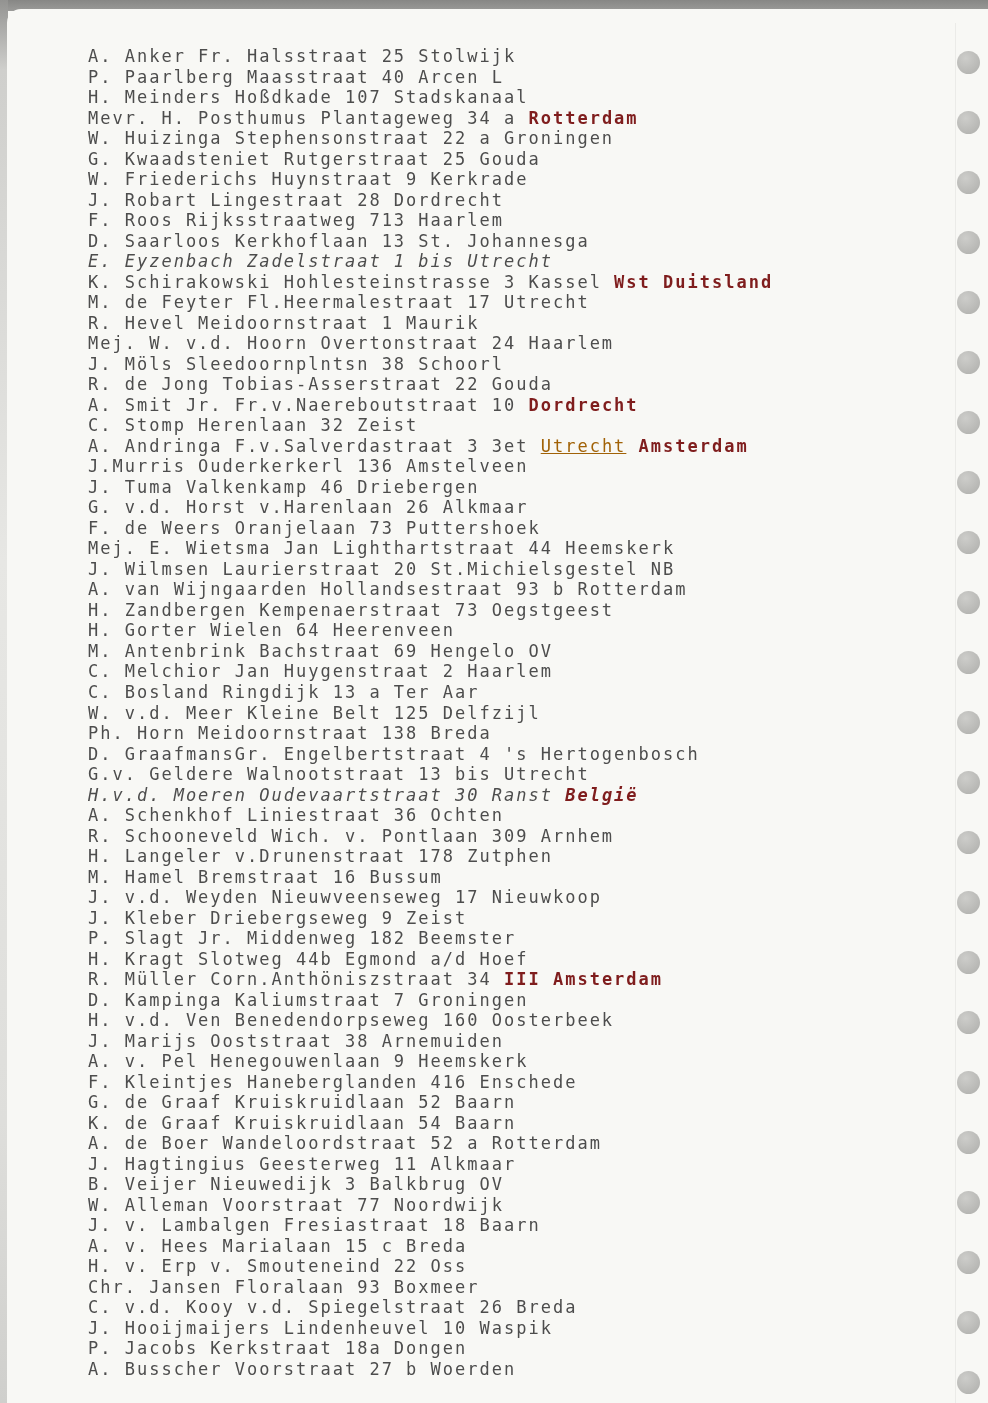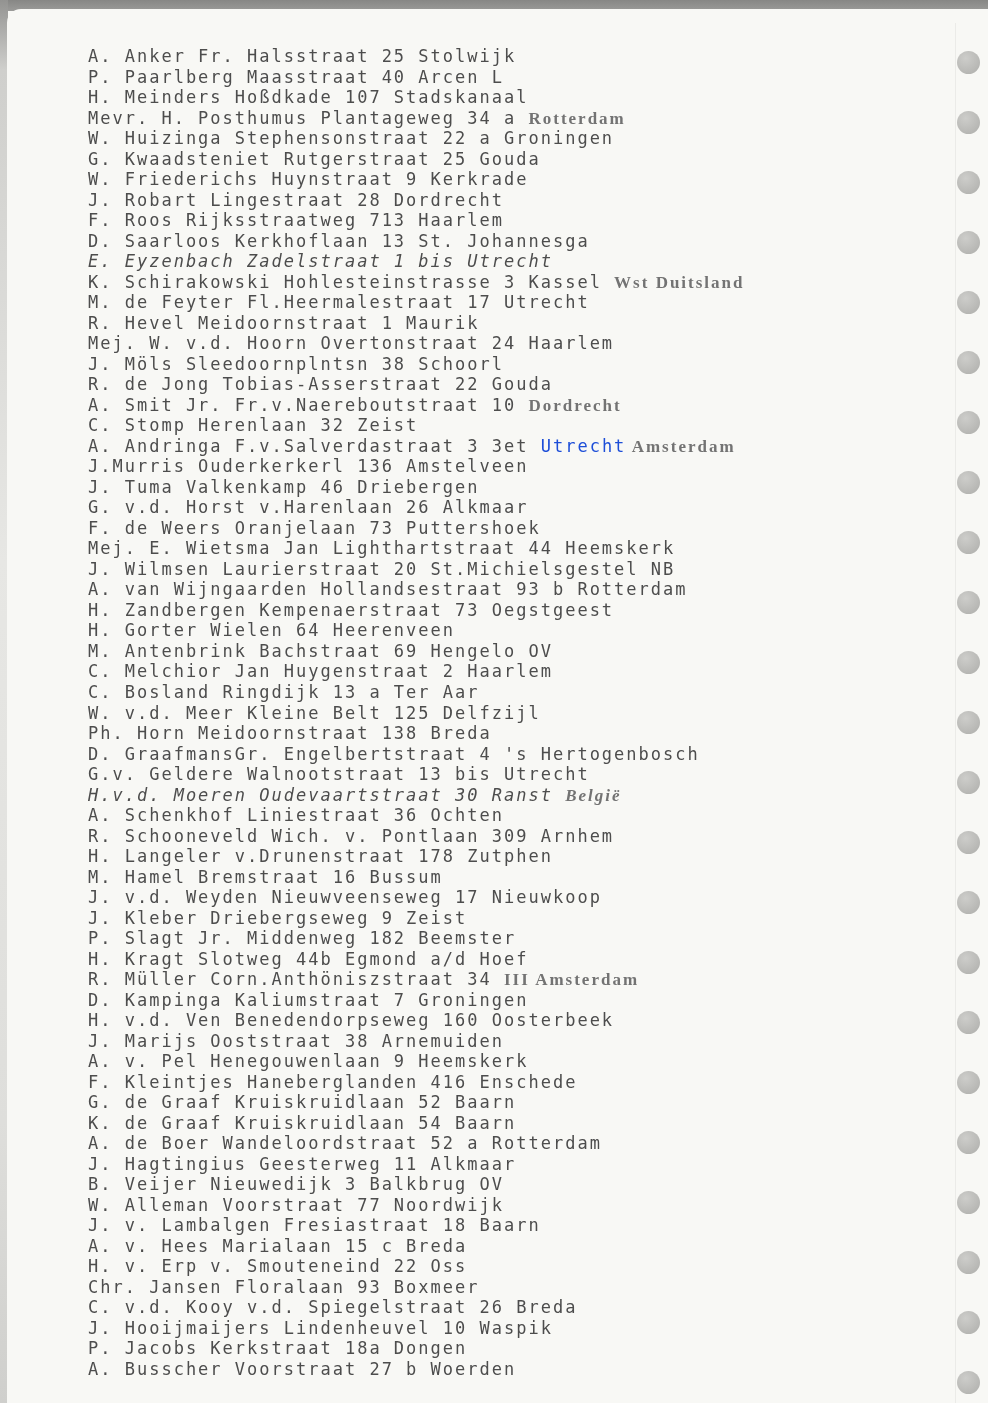--- a/index.html
+++ b/index.html
@@ -35,22 +35,22 @@
     position: absolute; top: 37px; left: 81px;
     z-index: 4;
     white-space: pre;
   }
   .line {
     height: 20.52px; line-height: 20.52px;
     font-size: 17px;
     letter-spacing: 2.0px;
     color: #4d4d4d;
   }
-  .line .b { font-weight: bold; color: #737373; font-family: Liberation Serif, serif; }
-  .line .f { color: #1d4ed8; }
+  .line .b { font-weight: bold; color: #7f1d1d; }
+  .line .f { color: #a16207; text-decoration: underline; }
   .line.italic { font-style: italic; }
   .hole {
     position: absolute; width: 23px; height: 23px; border-radius: 50%;
     left: 957px;
     background: radial-gradient(circle at 38% 32%, #cdcdca 0%, #bcbcb9 55%, #adadaa 100%);
     z-index: 5;
   }
 </style>
 </head>
 <body>

